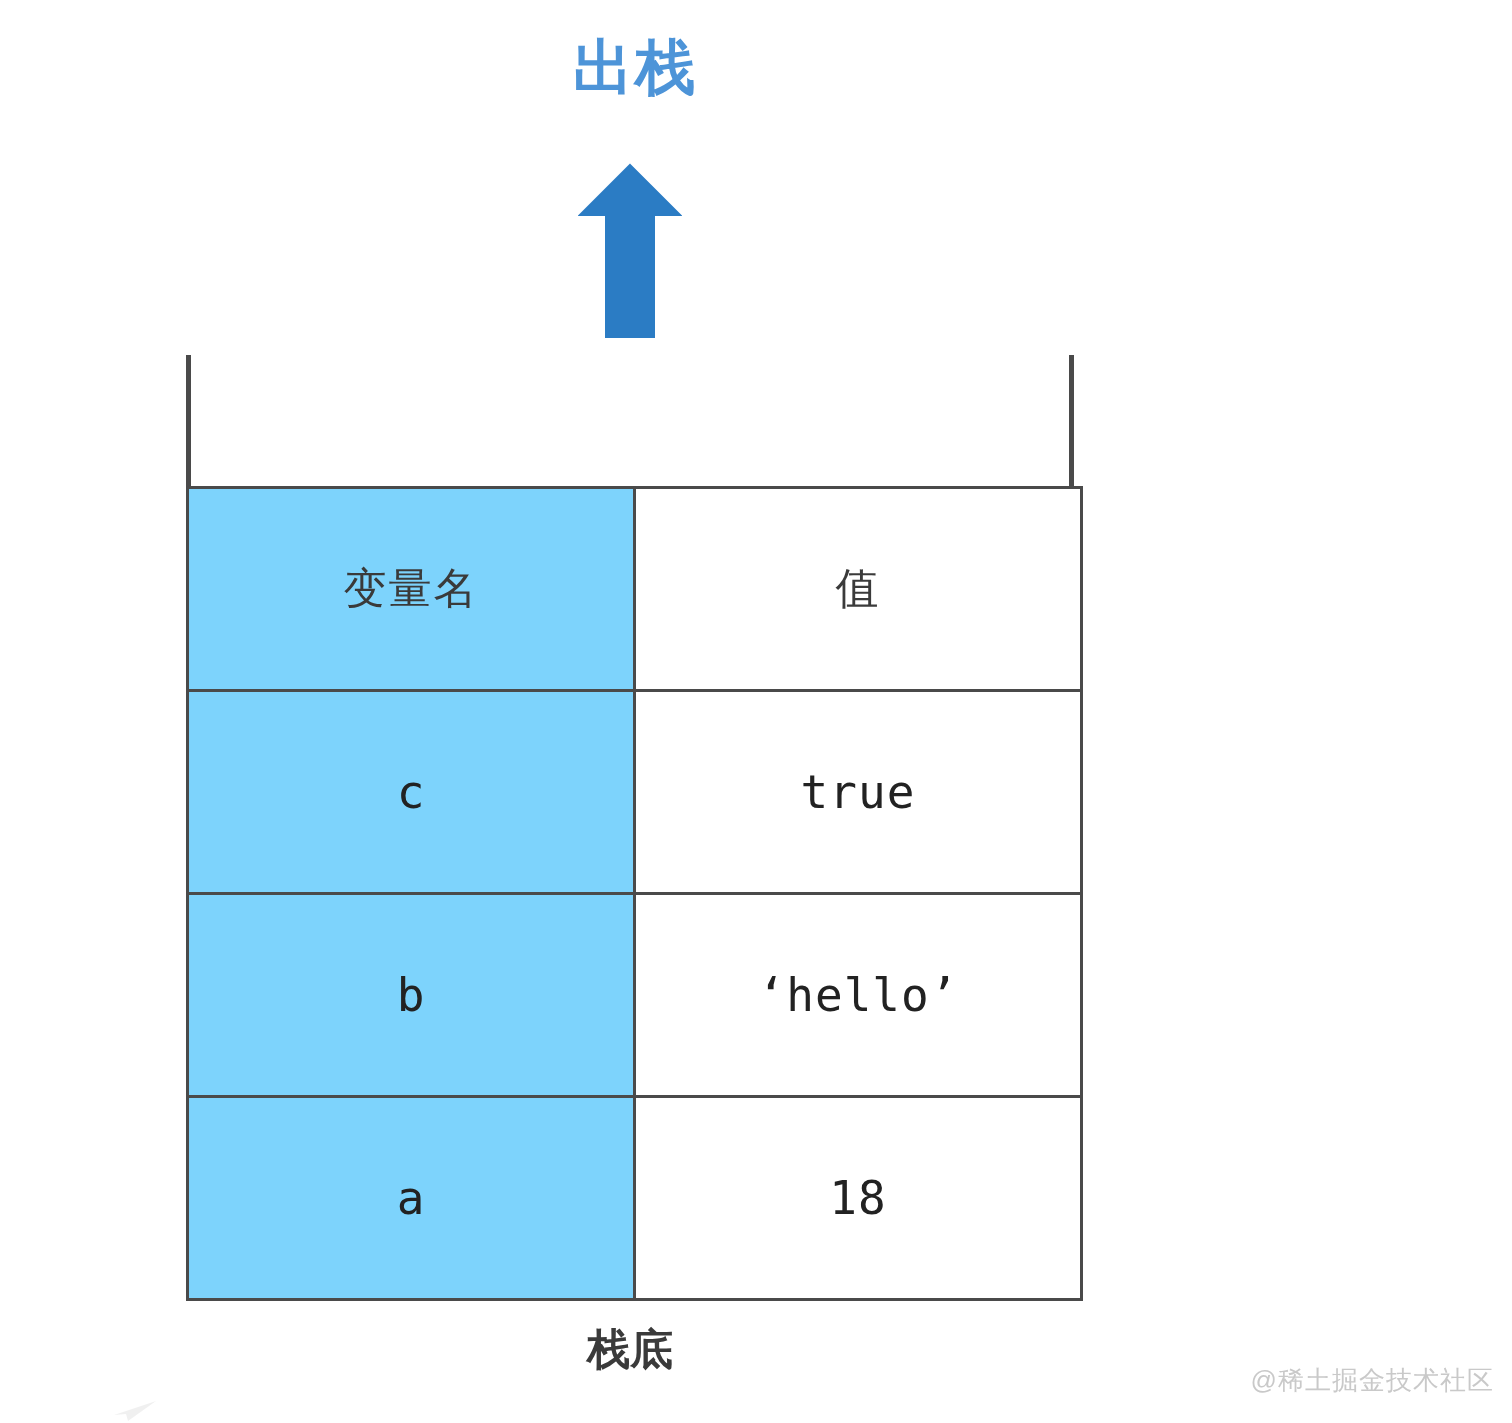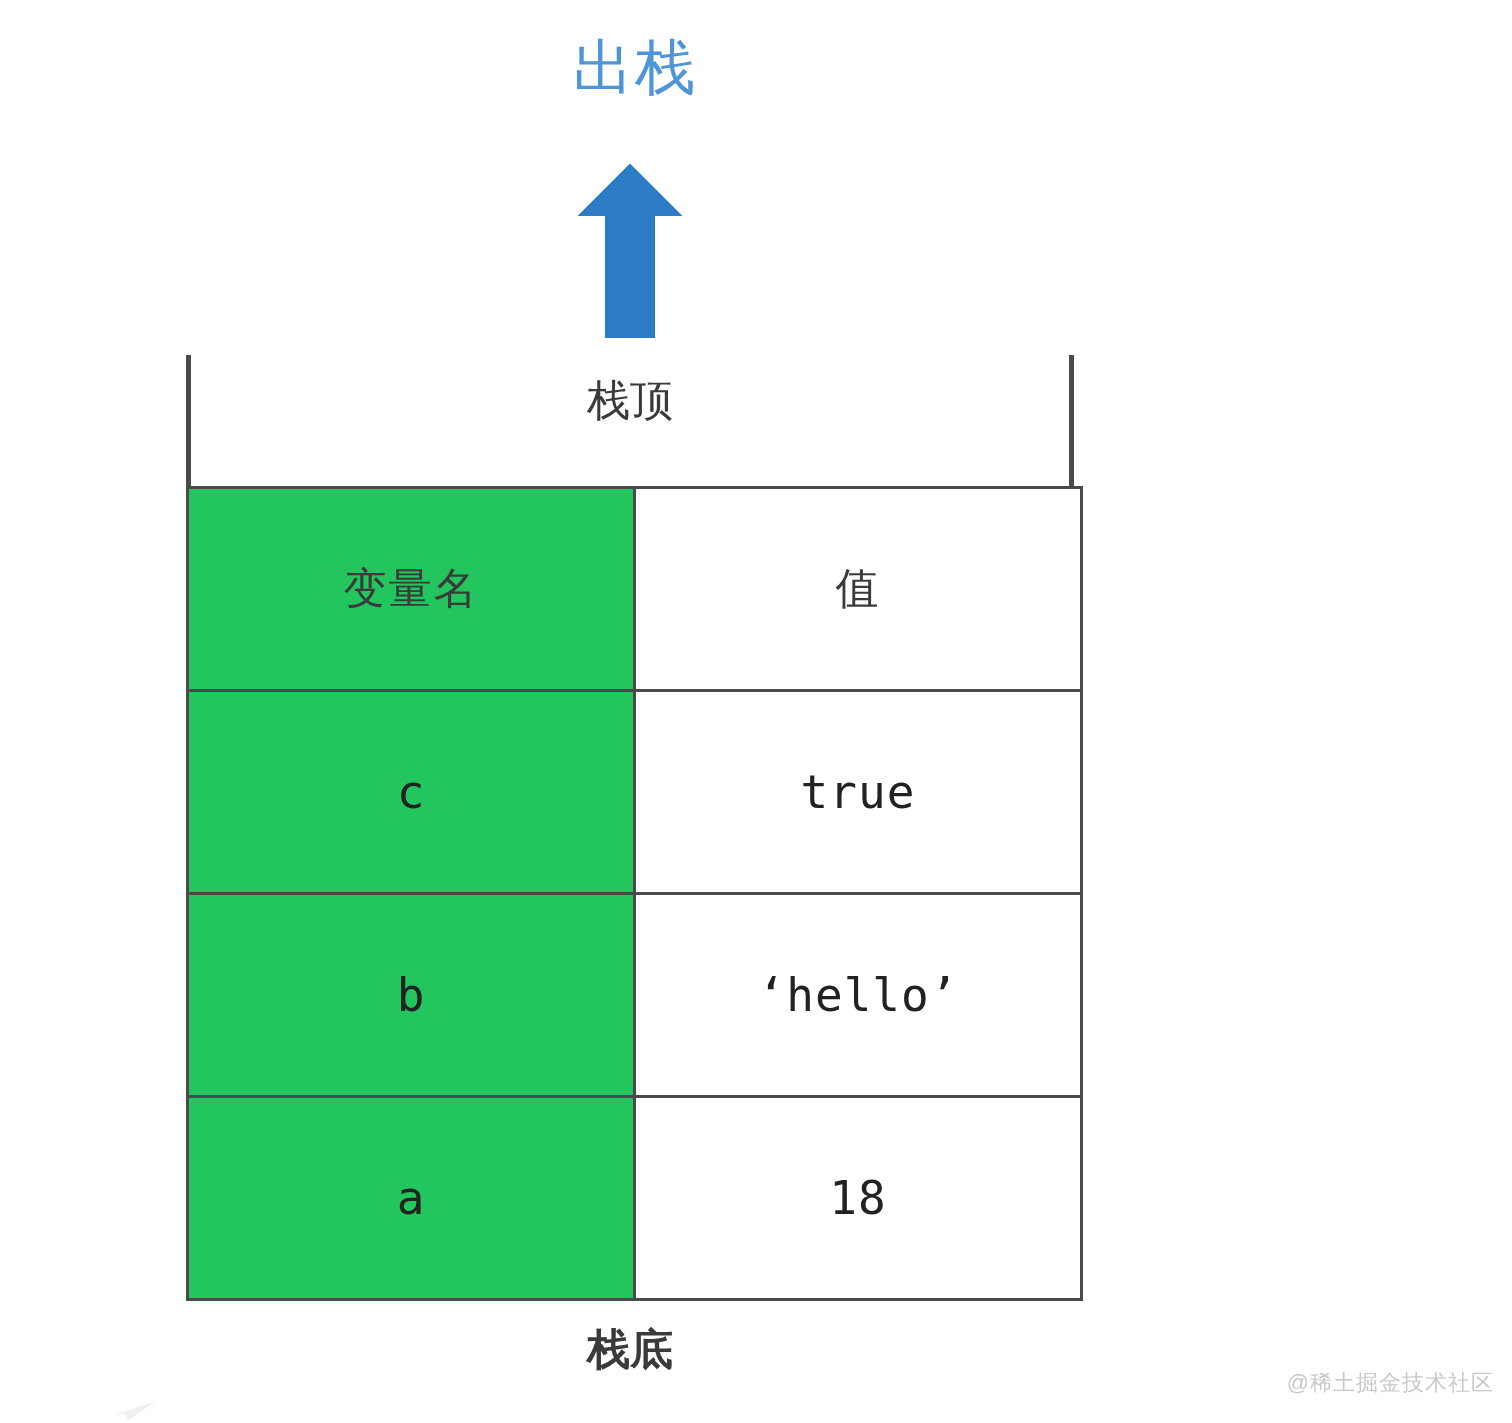--- a/index.html
+++ b/index.html
@@ -19,21 +19,21 @@
 
   
   #pop-title {
     position: absolute;
     left: 0;
     top: 38px;
     width: 1270px;
     text-align: center;
     font-size: 60px;
     line-height: 1;
-    font-weight: 400;
+    font-weight: 700;
     color: #4d94d8;
     letter-spacing: 2px;
     user-select: none;
   }
 
   
   #pop-arrow {
     position: absolute;
     left: 578px;
     top: 163px;
@@ -85,21 +85,21 @@
   }
   #stack-table td {
     height: 200px;
     border: 3px solid #4a4a4a;
     text-align: center;
     vertical-align: middle;
     padding: 0;
   }
   #stack-table .col-name {
     width: 444px;
-    background: #22c55e;
+    background: #7dd3fc;
   }
   #stack-table .col-value {
     width: 444px;
     background: #ffffff;
   }
   .cell-han {
     font-family: "Liberation Sans", "DejaVu Sans", sans-serif;
     font-size: 43px;
     color: #3a3a3a;
     font-weight: 500;
@@ -124,21 +124,21 @@
     color: #3a3a3a;
     font-weight: 700;
     user-select: none;
   }
 
   
   #watermark {
     position: absolute;
     right: 18px;
     bottom: 25px;
-    font-size: 22px;
+    font-size: 26px;
     color: #c9c9c9;
     letter-spacing: 1px;
     user-select: none;
   }
   #corner-mark {
     position: absolute;
     left: 112px;
     bottom: 0px;
     width: 46px;
     height: 26px;
@@ -155,21 +155,20 @@
   <svg viewBox="0 0 104 176" xmlns="http://www.w3.org/2000/svg" aria-hidden="true">
     <polygon points="52,2 102,52 76,52 76,174 28,174 28,52 2,52" fill="#2b7cc4" stroke="#2b7cc4" stroke-width="2" stroke-linejoin="miter"></polygon>
   </svg>
 </div>
 
 <div id="stack-frame">
 
   <div class="rail left"></div>
   <div class="rail right"></div>
 
-  <div id="stack-top-label">栈顶</div>
 
   <table id="stack-table">
     <tbody>
       <tr>
         <td class="col-name cell-han">变量名</td>
         <td class="col-value cell-han">值</td>
       </tr>
       <tr>
         <td class="col-name cell-mono">c</td>
         <td class="col-value cell-mono">true</td>

